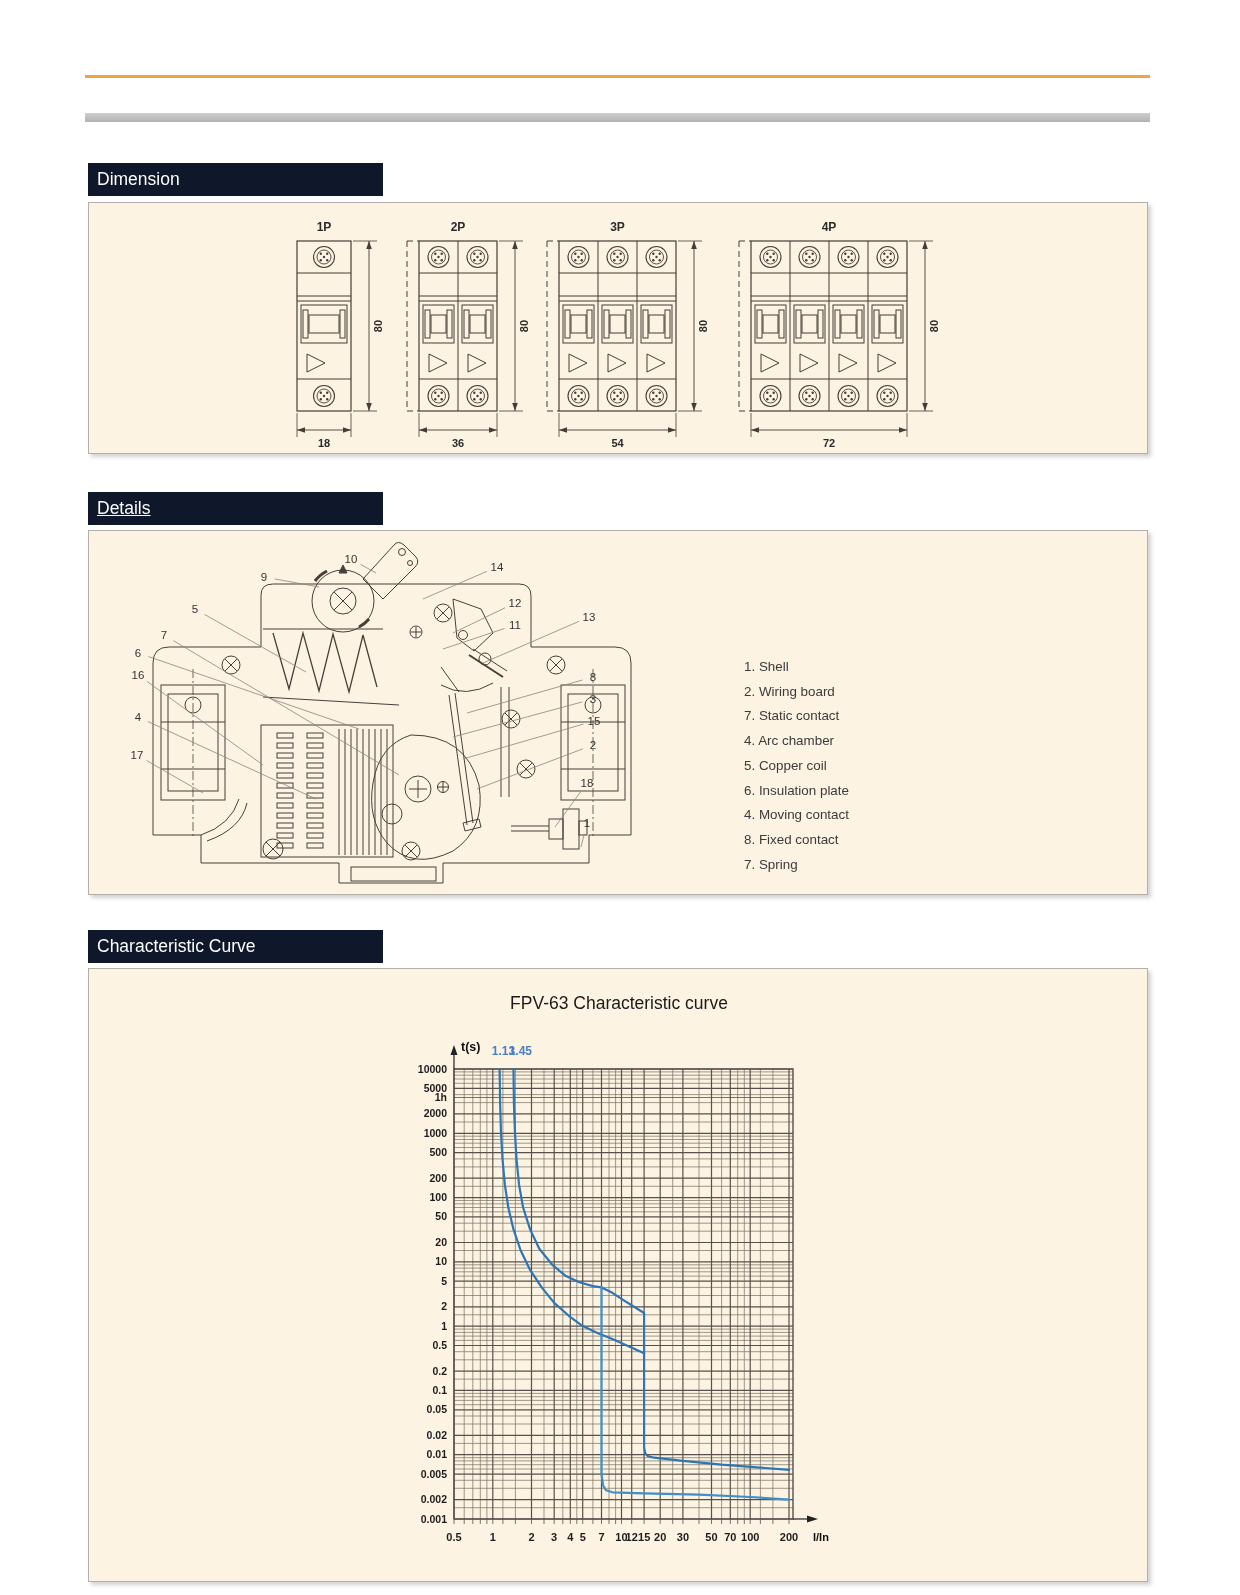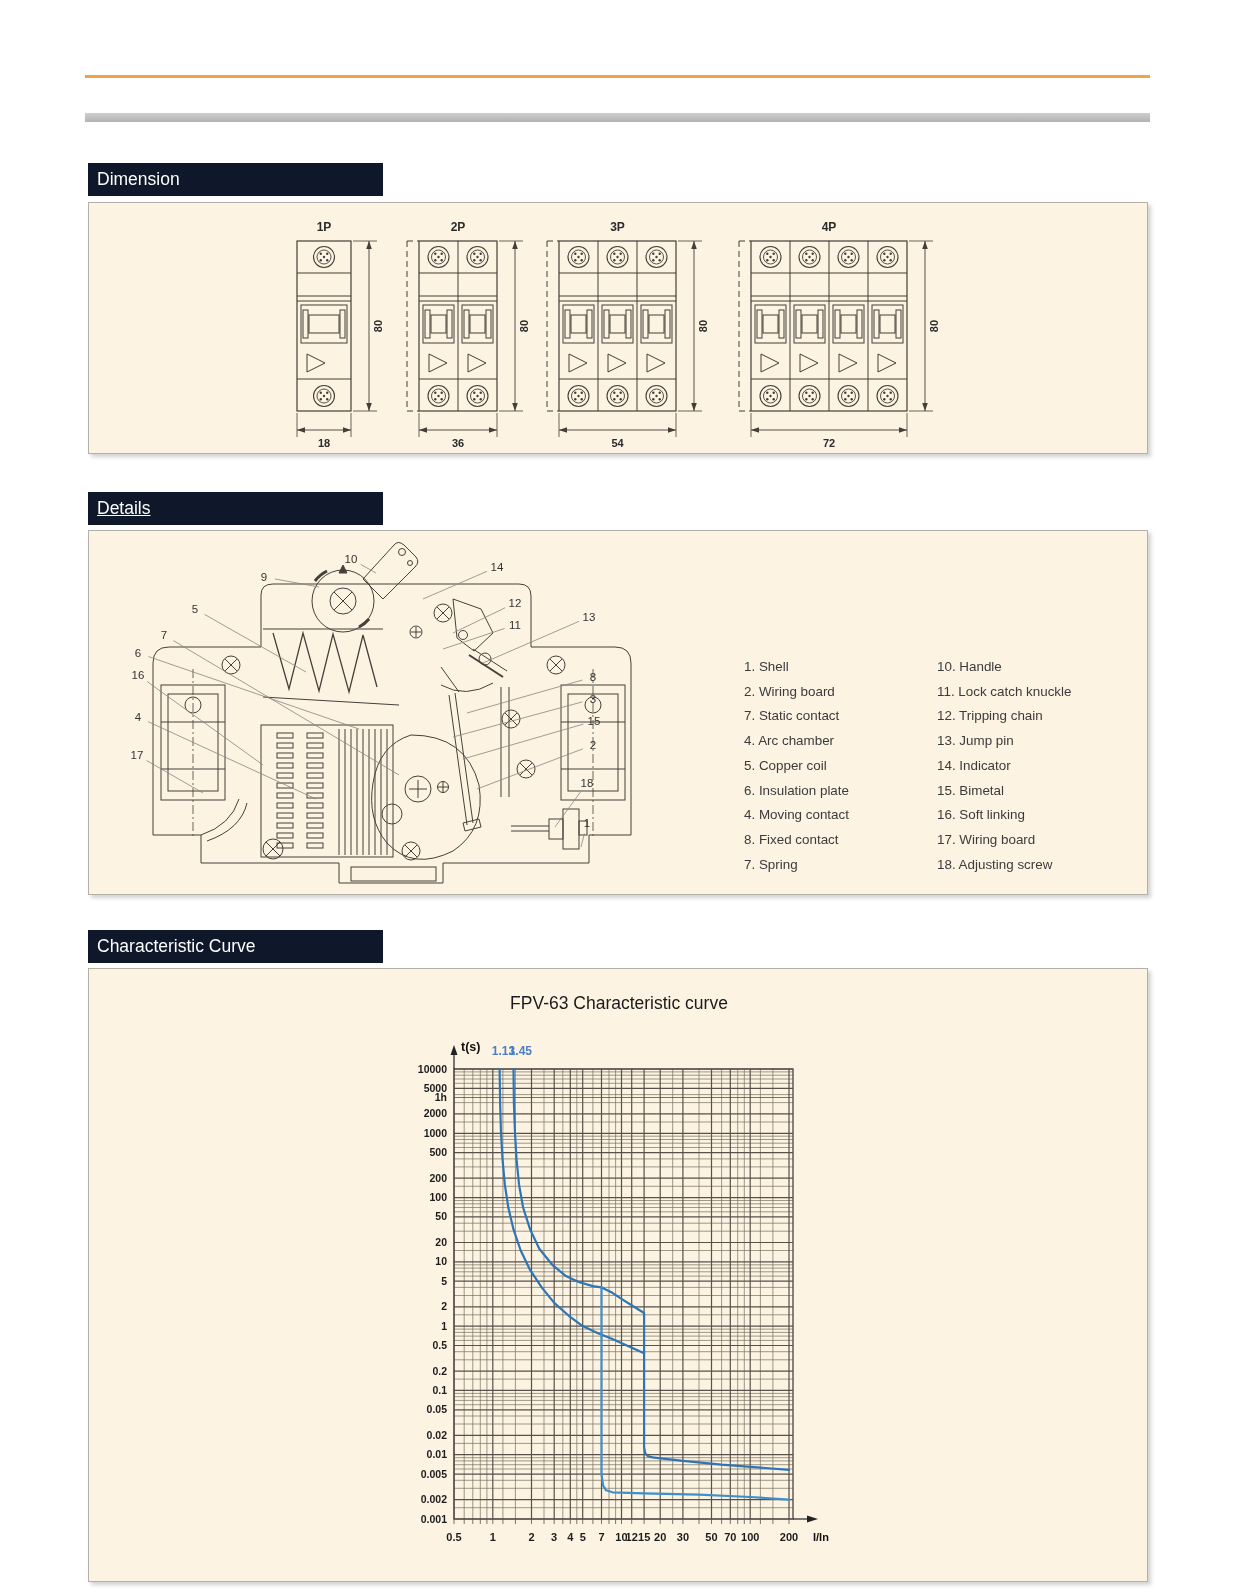--- a/index.html
+++ b/index.html
@@ -502,31 +502,20 @@
         <div>1. Shell</div>
         <div>2. Wiring board</div>
         <div>7. Static contact</div>
         <div>4. Arc chamber</div>
         <div>5. Copper coil</div>
         <div>6. Insulation plate</div>
         <div>4. Moving contact</div>
         <div>8. Fixed contact</div>
         <div>7. Spring</div>
       </div>
-    <div class="parts-col" id="parts-right">
-        <div>10. Handle</div>
-        <div>11. Lock catch knuckle</div>
-        <div>12. Tripping chain</div>
-        <div>13. Jump pin</div>
-        <div>14. Indicator</div>
-        <div>15. Bimetal</div>
-        <div>16. Soft linking</div>
-        <div>17. Wiring board</div>
-        <div>18. Adjusting screw</div>
-      </div>
   </div>
 
   <div class="section-label" id="cc-label">Characteristic Curve</div>
   <div class="panel" id="cc-panel">
     <svg id="chart-svg" width="1058" height="612" viewBox="0 0 1058 612">
         <g>
           <line x1="375.2" y1="100" x2="375.2" y2="550" stroke="#77705f" stroke-width="0.7"></line>
           <line x1="383.8" y1="100" x2="383.8" y2="550" stroke="#77705f" stroke-width="0.7"></line>
           <line x1="391.3" y1="100" x2="391.3" y2="550" stroke="#77705f" stroke-width="0.7"></line>
           <line x1="397.9" y1="100" x2="397.9" y2="550" stroke="#77705f" stroke-width="0.7"></line>

